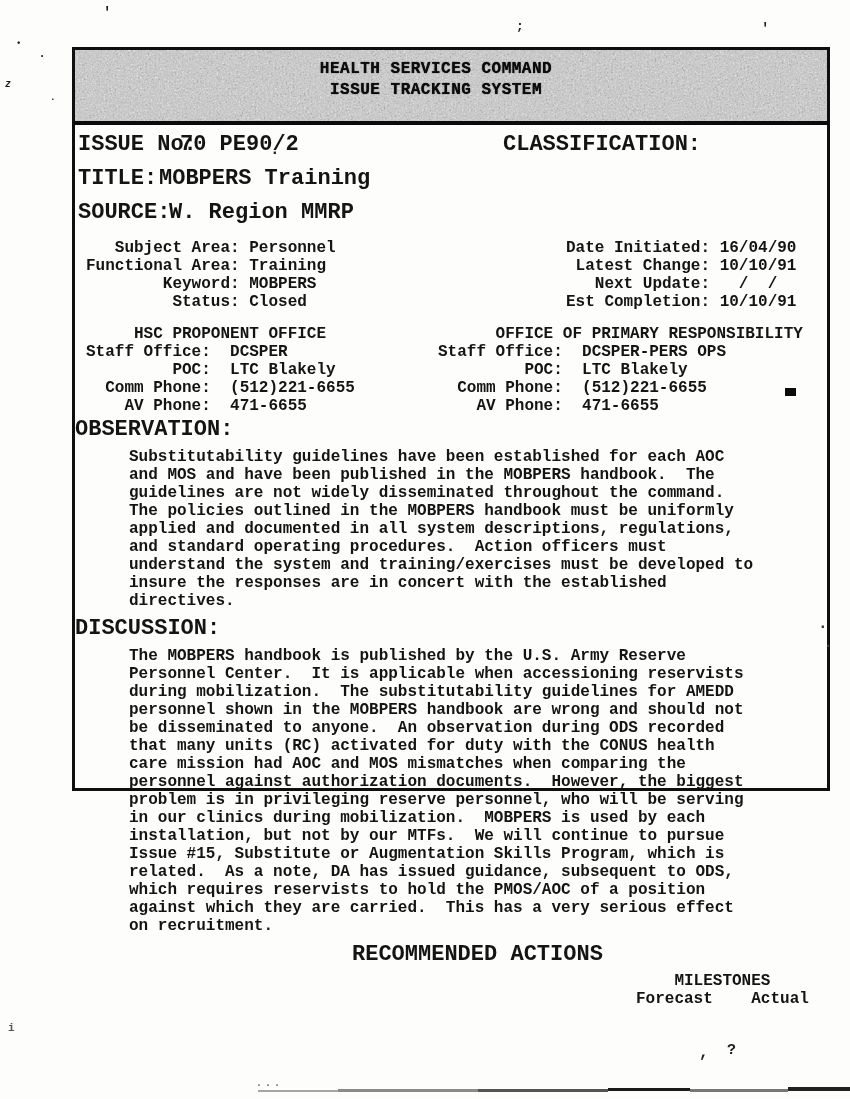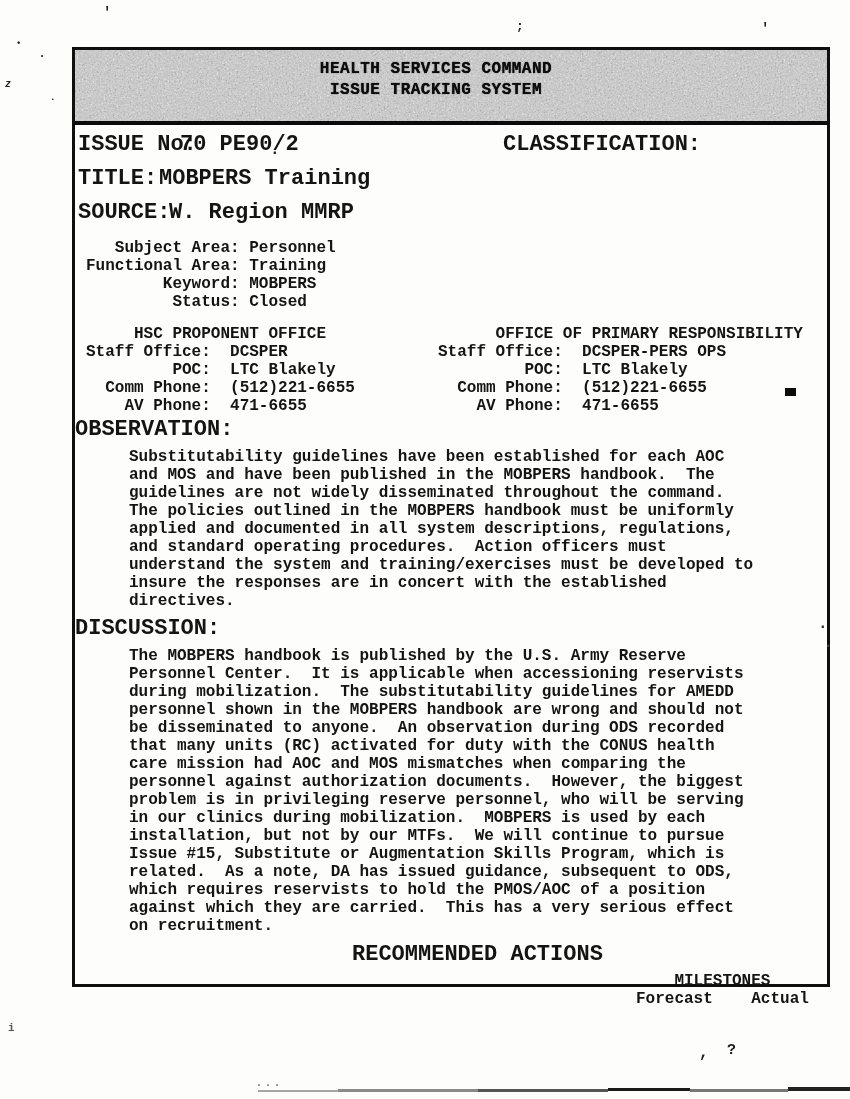--- a/index.html
+++ b/index.html
@@ -5,21 +5,21 @@
   html,body{margin:0;padding:0;}
   body{
     width:850px;height:1099px;position:relative;overflow:hidden;
     background:#fdfdfc;
     font-family:"Liberation Mono","DejaVu Sans Mono",monospace;
     font-weight:bold;color:#141414;
   }
   #page{position:absolute;inset:0;}
   
   .doc-border{
-    position:absolute;left:72px;top:47px;width:758px;height:940px;
+    position:absolute;left:72px;top:47px;width:758px;height:744px;
     border:3px solid #0f0f0f;background:#fdfdfc;box-sizing:border-box;
   }
   
   .banner{
     position:absolute;left:0;top:0;right:0;height:71px;
     border-bottom:4px solid #0b0b0b;overflow:hidden;
   }
   .banner svg{position:absolute;inset:0;width:100%;height:100%;}
   .banner-text{
     position:absolute;inset:0;padding-top:9px;padding-right:30px;
@@ -108,20 +108,24 @@
   <span class="t class-label">CLASSIFICATION:</span>
   <span class="t title-label">TITLE:</span>
   <span class="t title-value">MOBPERS Training</span>
   <span class="t source-label">SOURCE:</span>
   <span class="t source-value">W. Region MMRP</span>
 
   <pre class="t lh20 meta-left">   Subject Area: Personnel
 Functional Area: Training
         Keyword: MOBPERS
          Status: Closed</pre>
+  <pre class="t lh20 meta-right">Date Initiated: 16/04/90
+ Latest Change: 10/10/91
+   Next Update:   /  /
+Est Completion: 10/10/91</pre>
 
   <pre class="t lh20 office-left">     HSC PROPONENT OFFICE
 Staff Office:  DCSPER
          POC:  LTC Blakely
   Comm Phone:  (512)221-6655
     AV Phone:  471-6655</pre>
   <pre class="t lh20 office-right">      OFFICE OF PRIMARY RESPONSIBILITY
 Staff Office:  DCSPER-PERS OPS
          POC:  LTC Blakely
   Comm Phone:  (512)221-6655

